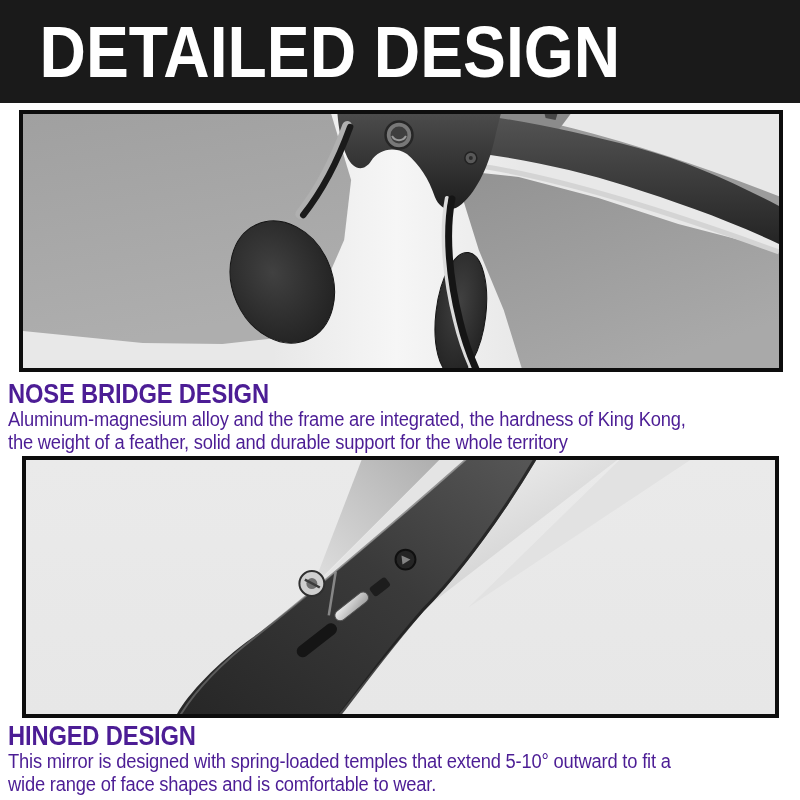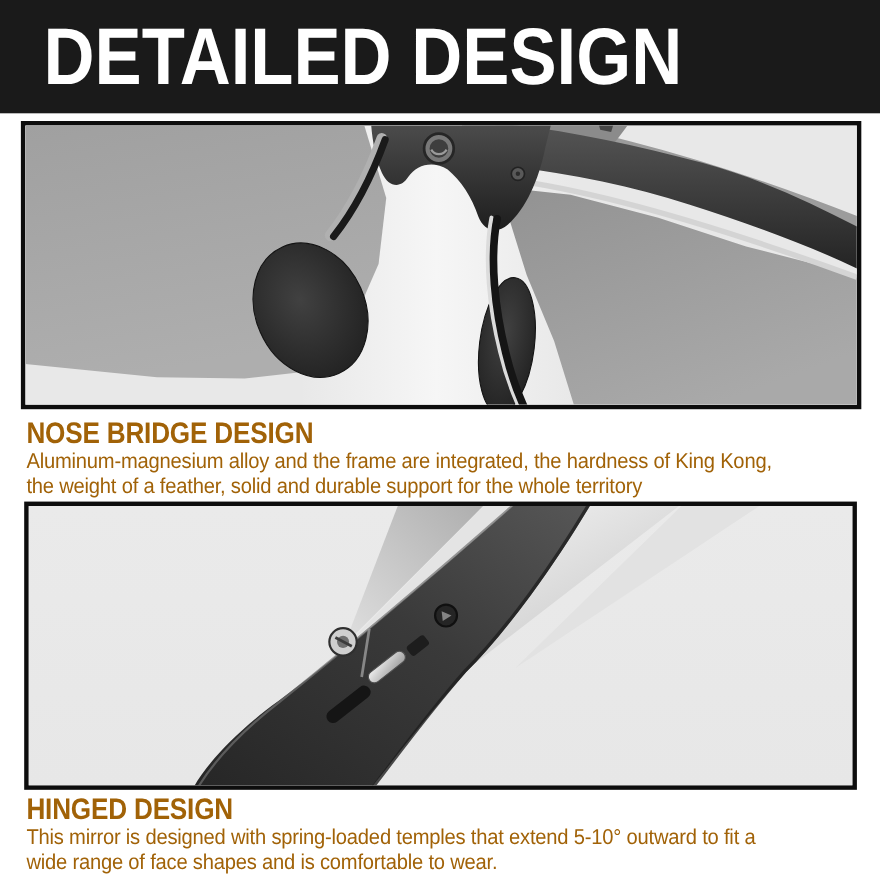--- a/index.html
+++ b/index.html
@@ -17,21 +17,21 @@
     white-space:nowrap;transform:scaleX(0.88);transform-origin:center center;
     letter-spacing:0px;
   }
   .photo{
     border:4px solid #0d0d0d;height:254px;background:#e9e9e9;
     overflow:hidden;
   }
   .photo-1{margin:7px 17px 0 19px;}
   .photo-2{margin:2px 21px 0 22px;}
   .photo svg{display:block;width:100%;height:254px;}
-  .section-text{padding-left:24px;color:#a16207;}
+  .section-text{padding-left:8px;color:#4c1d95;}
   .section-heading{
     font-size:27px;line-height:27px;font-weight:bold;margin:0;
     white-space:nowrap;transform:scaleX(0.88);transform-origin:left center;
     letter-spacing:-0.2px;
   }
   .mt-1{margin-top:9px;}
   .mt-2{margin-top:5px;}
   .section-body-line{
     font-size:19.5px;line-height:23px;white-space:nowrap;
     transform:scaleX(0.94);transform-origin:left center;

